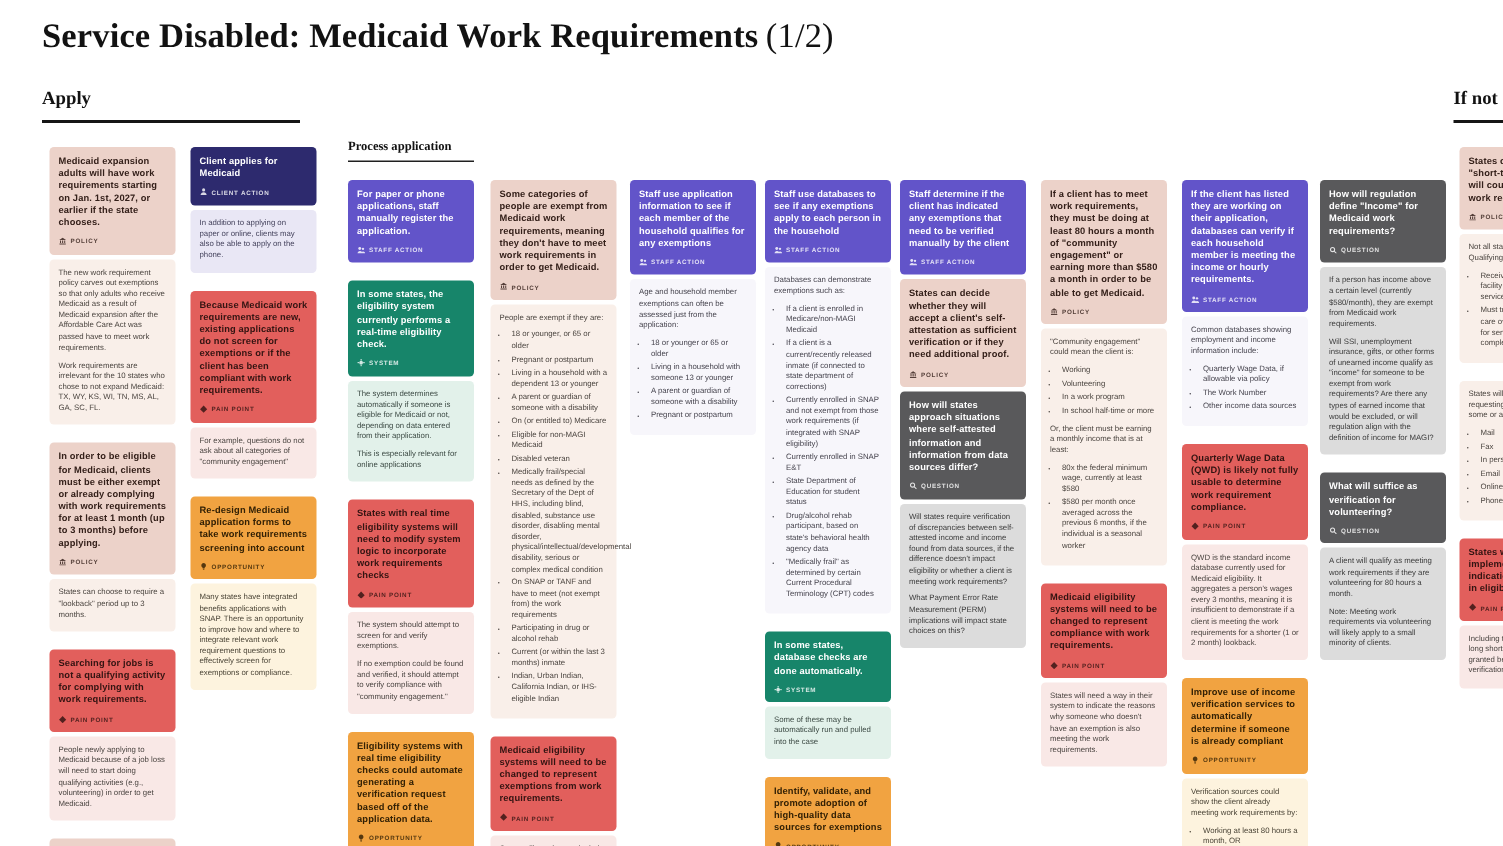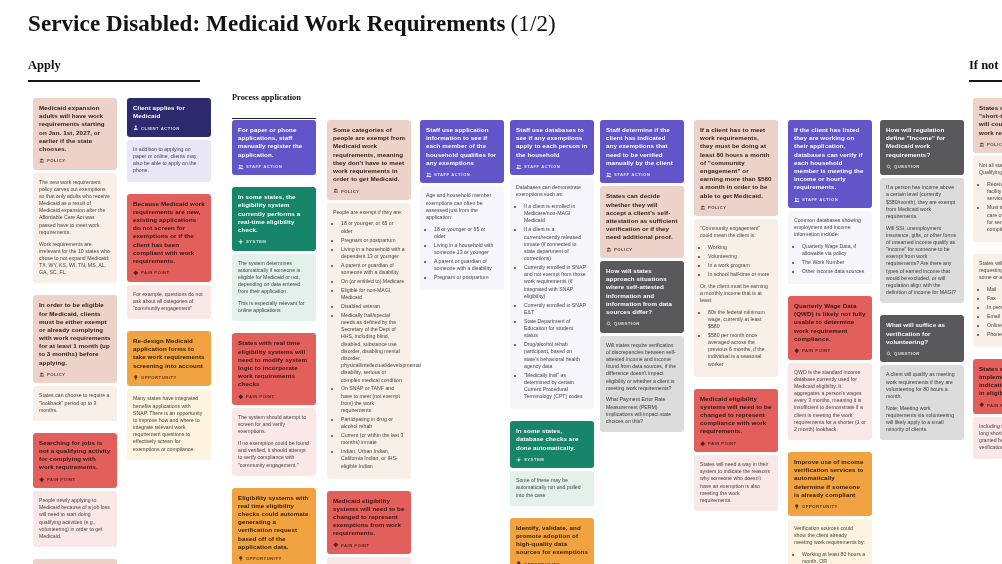--- a/index.html
+++ b/index.html
@@ -5,21 +5,21 @@
   html,body{margin:0;padding:0}
   body{width:1002px;height:564px;overflow:hidden;background:#ffffff;position:relative;
        font-family:"Liberation Sans","DejaVu Sans",sans-serif;-webkit-font-smoothing:antialiased}
   #board{position:absolute;inset:0}
   .title{position:absolute;left:28px;top:11px;font-family:"Liberation Serif","DejaVu Serif",serif;
          font-size:23px;font-weight:700;color:#121212;letter-spacing:.1px;white-space:nowrap}
   .title .title-suffix{font-weight:400;margin-left:5px}
   .sec-header{position:absolute;font-family:"Liberation Serif","DejaVu Serif",serif;color:#121212;
               white-space:nowrap;box-sizing:border-box}
   .sec-header.main{top:58px;font-size:12.5px;padding-bottom:7px;border-bottom:2.5px solid #161616}
-  .sec-header.sub{top:93px;font-size:8.4px;padding-bottom:16px;border-bottom:1.3px solid #202020}
+  .sec-header.sub{top:93px;font-size:8.4px;padding-bottom:5px;border-bottom:1.3px solid #202020}
   .sec-header .b{font-weight:700}
   .column{position:absolute;width:84px;display:flex;flex-direction:column;gap:12px}
   .group{display:flex;flex-direction:column;gap:3px}
   .card{border-radius:3px;padding:6px;box-sizing:border-box}
   .card.head .card-title{font-size:6.2px;line-height:1.32;font-weight:700;letter-spacing:.1px}
   .card-tag{display:flex;align-items:center;gap:2.5px;margin-top:5px;font-size:4.2px;font-weight:700;
             letter-spacing:.5px;text-transform:uppercase;opacity:.82}
   .tag-icon{display:inline-flex;line-height:0}
   .tag-icon svg{width:5.5px;height:5.5px;fill:currentColor}
   .card.note{font-size:5.2px;line-height:1.38;padding:6px 6px 7px}

